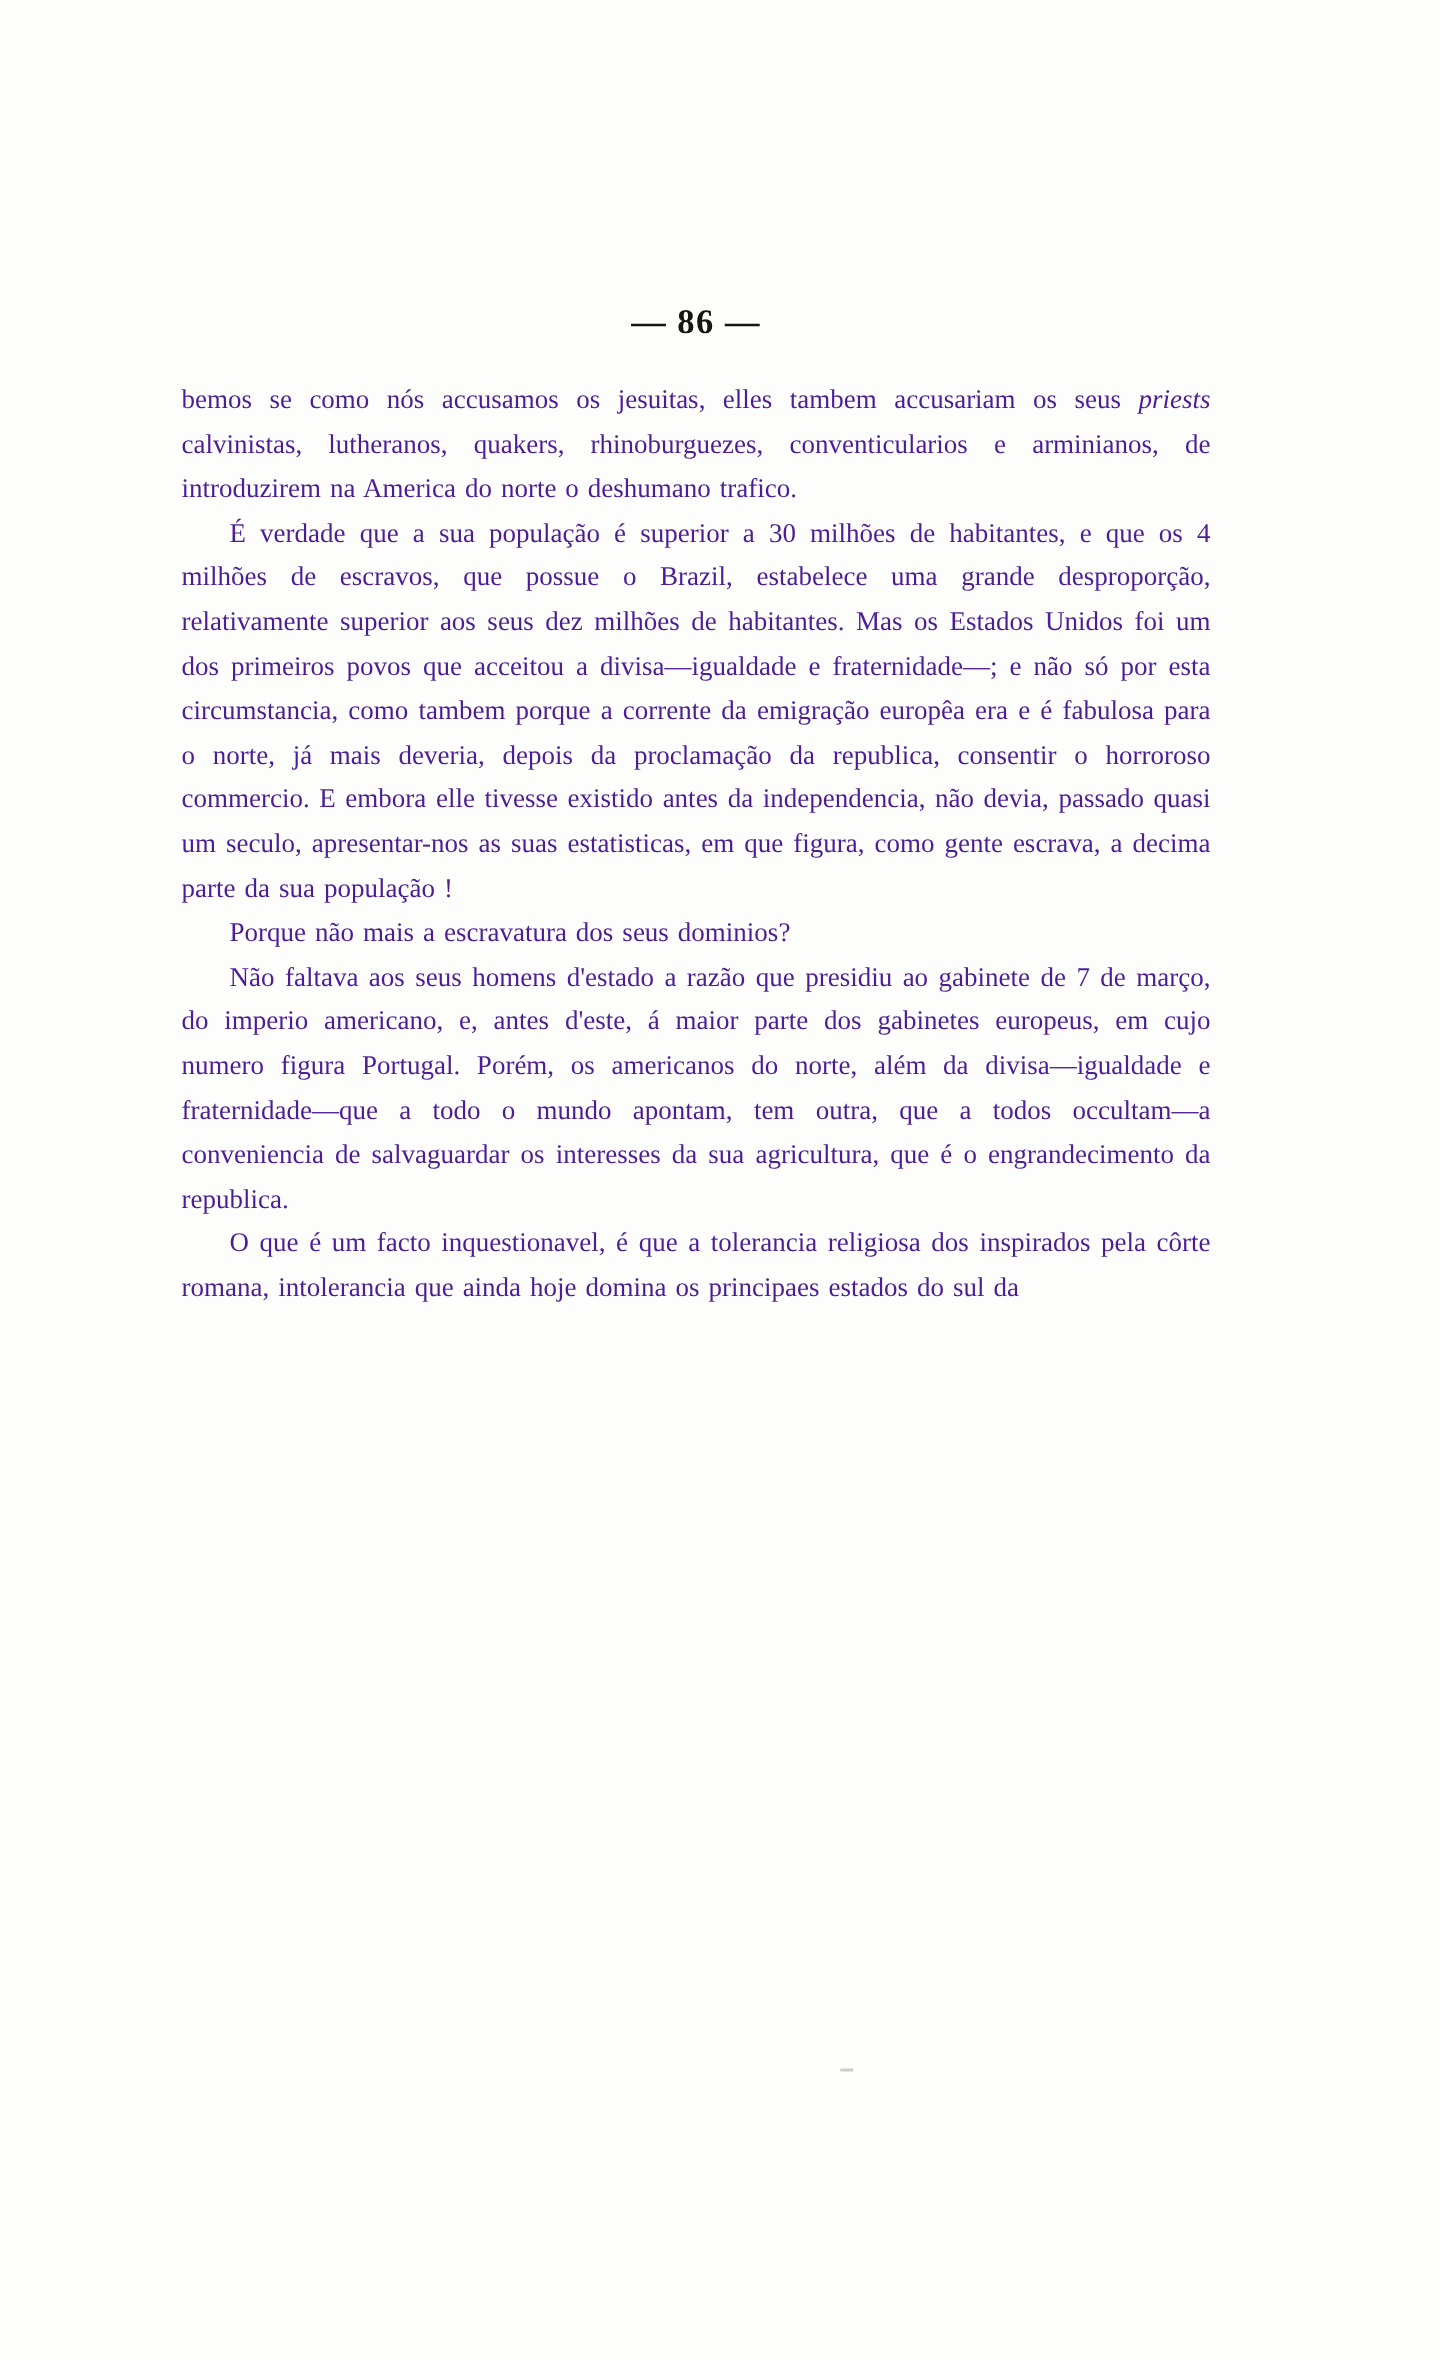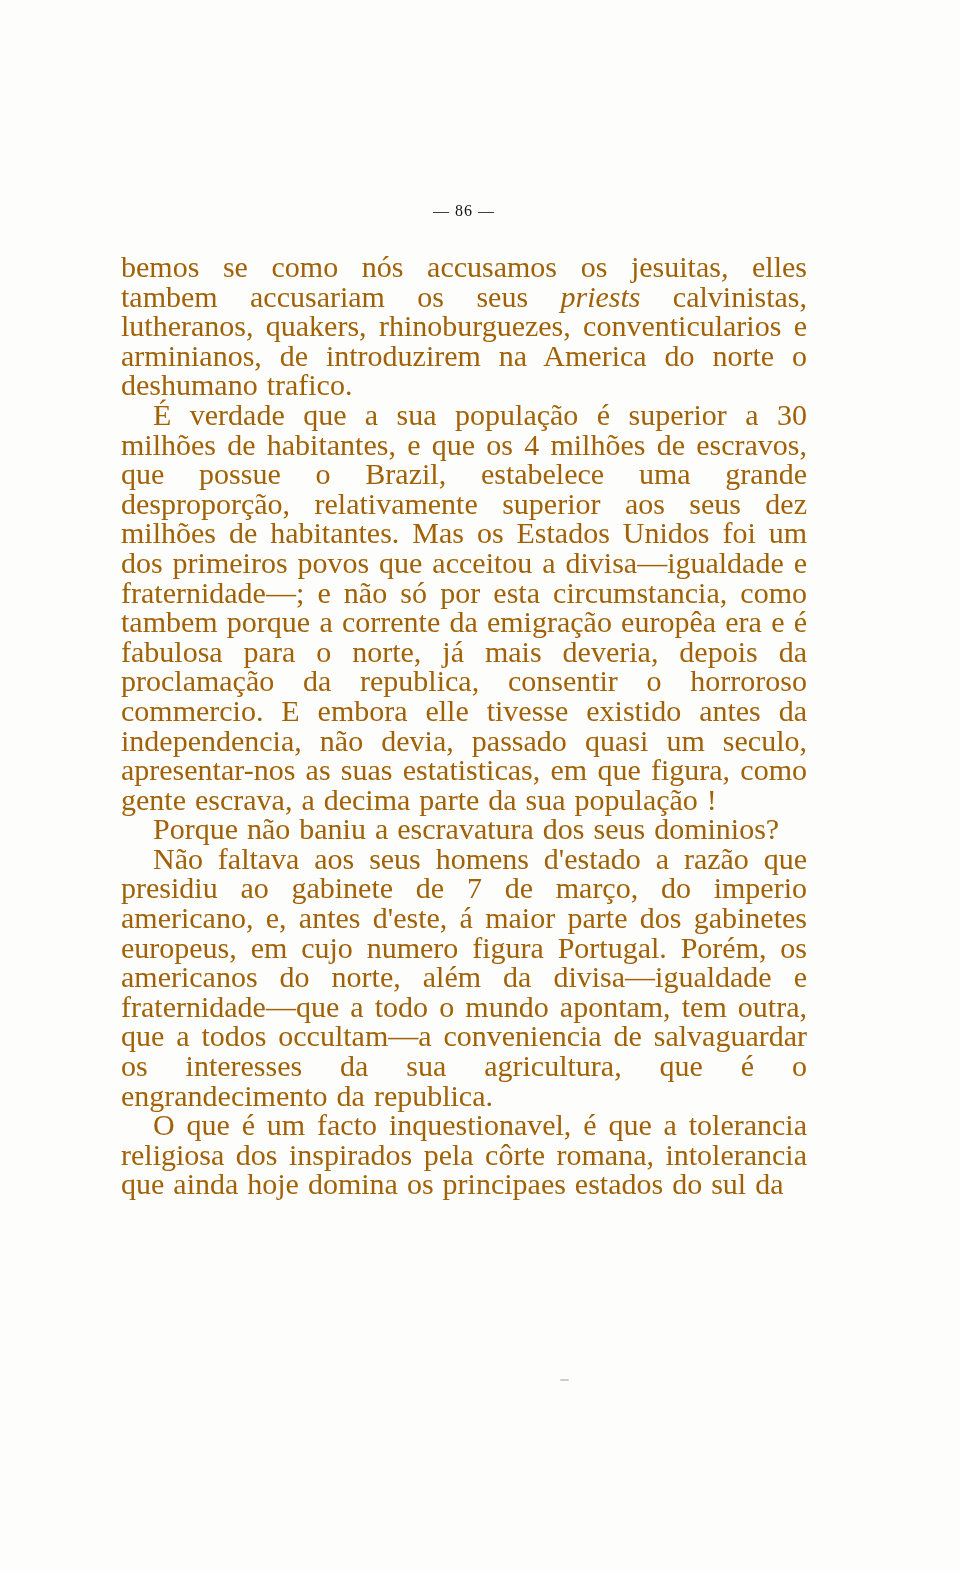--- a/index.html
+++ b/index.html
@@ -19,33 +19,34 @@
     background: #fdfdfb;
     color: #1b1a17;
     overflow: hidden;
   }
   .page-number {
     position: absolute;
     top: 202px;
     left: 121px;
     width: 686px;
     text-align: center;
-    font-size: 16px;
+    font-size: 23px;
     letter-spacing: 1px;
     color: #161511;
+    font-weight: bold;
   }
   .text-column {
     position: absolute;
     top: 252px;
     left: 121px;
     width: 686px;
-    font-size: 30px;
+    font-size: 18px;
     line-height: 29.6px;
     text-align: justify;
-    color: #a16207;
+    color: #4c1d95;
     word-spacing: 1.5px;
   }
   .text-column p {
     text-indent: 32px;
     margin: 0;
   }
   .text-column p.no-indent {
     text-indent: 0;
   }
   .italic {
@@ -63,19 +64,19 @@
 </style>
 </head>
 <body>
 
 <div class="page">
   <div class="page-number">— 86 —</div>
 
   <div class="text-column">
       <p class="no-indent"><span>bemos se como nós accusamos os jesuitas, elles tambem accusariam os seus </span><span class="italic">priests</span><span> calvinistas, lutheranos, quakers, rhinoburguezes, conventicularios e arminianos, de introduzirem na America do norte o deshumano trafico.</span></p>
       <p><span>É verdade que a sua população é superior a 30 milhões de habitantes, e que os 4 milhões de escravos, que possue o Brazil, estabelece uma grande desproporção, relativamente superior aos seus dez milhões de habitantes. Mas os Estados Unidos foi um dos primeiros povos que acceitou a divisa—igualdade e fraternidade—; e não só por esta circumstancia, como tambem porque a corrente da emigração europêa era e é fabulosa para o norte, já mais deveria, depois da proclamação da republica, consentir o horroroso commercio. E embora elle tivesse existido antes da independencia, não devia, passado quasi um seculo, apresentar-nos as suas estatisticas, em que figura, como gente escrava, a decima parte da sua população !</span></p>
-      <p><span>Porque não baniu a escravatura dos seus dominios?</span></p>
+      <p><span>Porque não mais a escravatura dos seus dominios?</span></p>
       <p><span>Não faltava aos seus homens d'estado a razão que presidiu ao gabinete de 7 de março, do imperio americano, e, antes d'este, á maior parte dos gabinetes europeus, em cujo numero figura Portugal. Porém, os americanos do norte, além da divisa—igualdade e fraternidade—que a todo o mundo apontam, tem outra, que a todos occultam—a conveniencia de salvaguardar os interesses da sua agricultura, que é o engrandecimento da republica.</span></p>
       <p><span>O que é um facto inquestionavel, é que a tolerancia religiosa dos inspirados pela côrte romana, intolerancia que ainda hoje domina os principaes estados do sul da</span></p>
     </div>
 
   <div class="scan-speck"></div>
 </div>
 
 </body></html>

